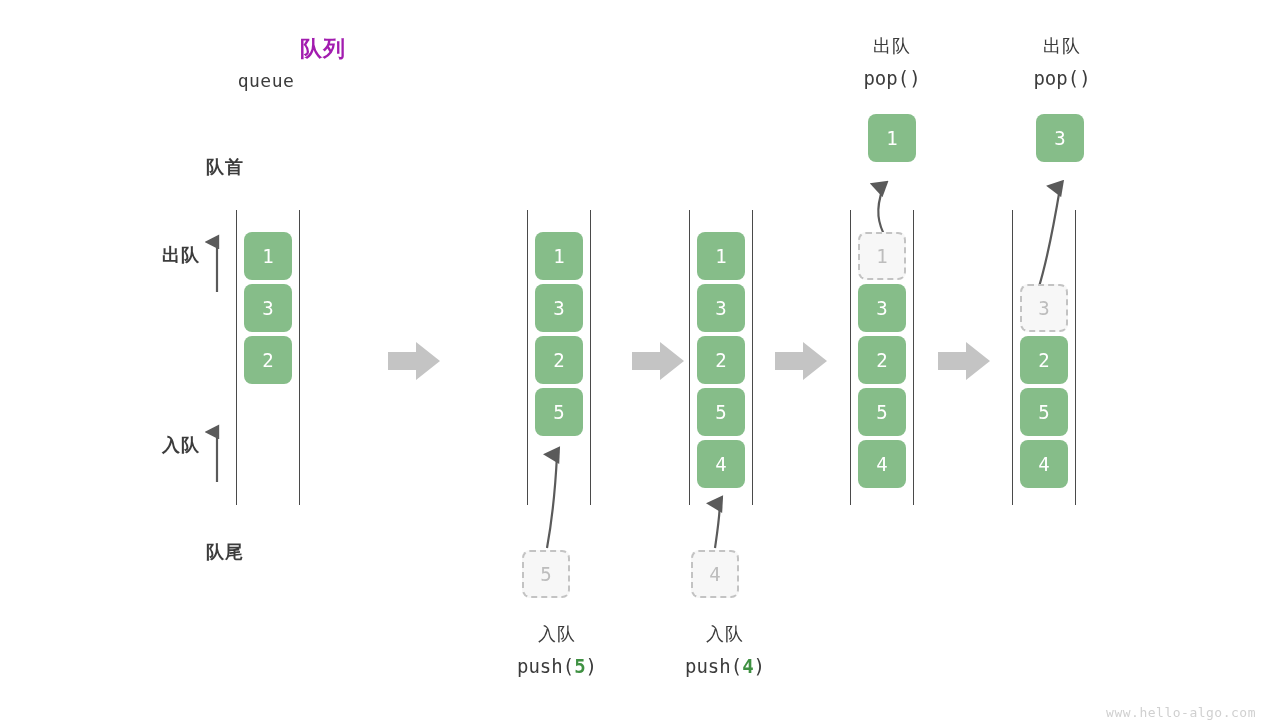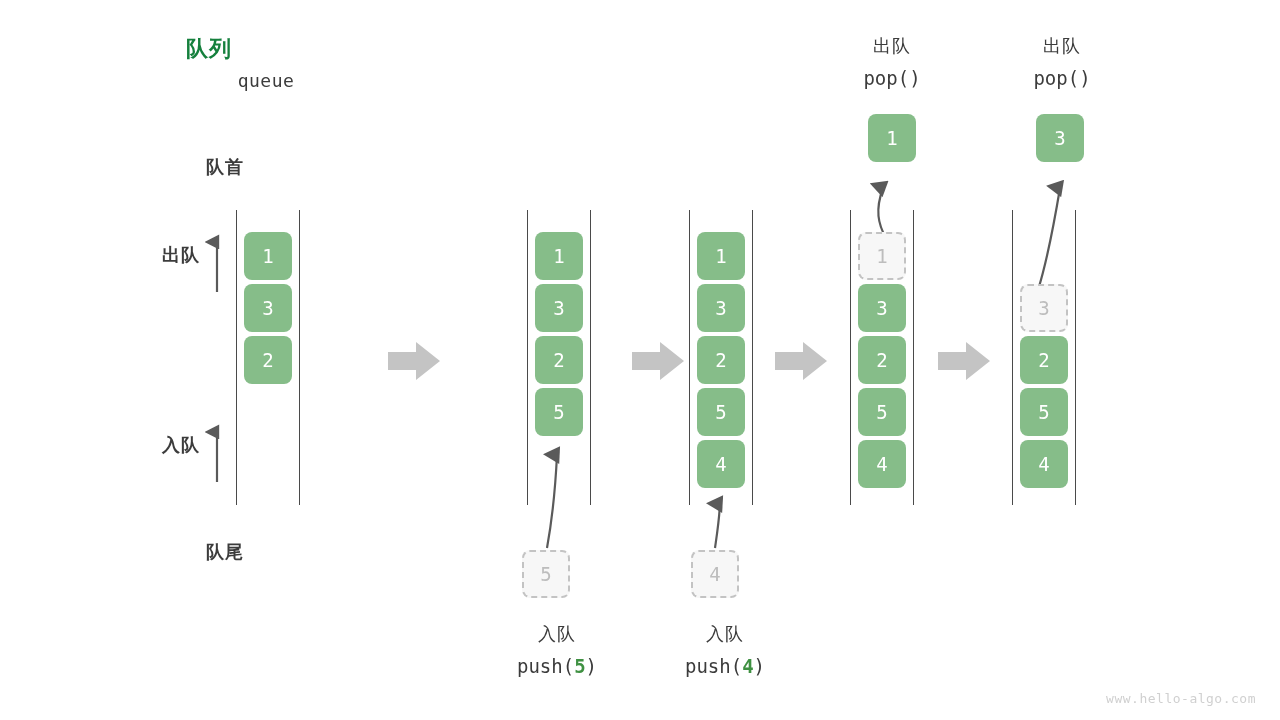--- a/index.html
+++ b/index.html
@@ -8,22 +8,22 @@
     background:#ffffff;
     font-family:"DejaVu Sans","Liberation Sans",sans-serif;
     overflow:hidden;
     position:relative;
   }
   .stage{position:absolute;left:0;top:0;width:1280px;height:720px;}
   .abs{position:absolute;}
 
   
   .title-cn{
-    font-size:22px;font-weight:bold;color:#15803d;
-    text-align:left;letter-spacing:1px;
+    font-size:22px;font-weight:bold;color:#a21caf;
+    text-align:right;letter-spacing:1px;
   }
   .title-en{
     font-family:"DejaVu Sans Mono","Liberation Mono",monospace;
     font-size:18px;color:#3c3c3c;text-align:center;letter-spacing:0.5px;
   }
   .edge-label{
     font-size:18px;font-weight:bold;color:#3c3c3c;text-align:left;
     letter-spacing:1px;white-space:nowrap;
   }
   .side-label{
@@ -56,21 +56,21 @@
     box-sizing:border-box;
   }
   .cell.ghost{
     background:#f7f7f7;
     border:2px dashed #c3c3c3;
     color:#bdbdbd;
   }
 
   
   .watermark{
-    position:absolute;right:24px;bottom:14px;
+    position:absolute;right:24px;bottom:0;
     font-family:"DejaVu Sans Mono","Liberation Mono",monospace;
     font-size:13px;color:#d0d0d0;letter-spacing:0.5px;
   }
   svg{display:block;overflow:visible;}
 </style>
 </head>
 <body>
 
 <div class="stage">
 

